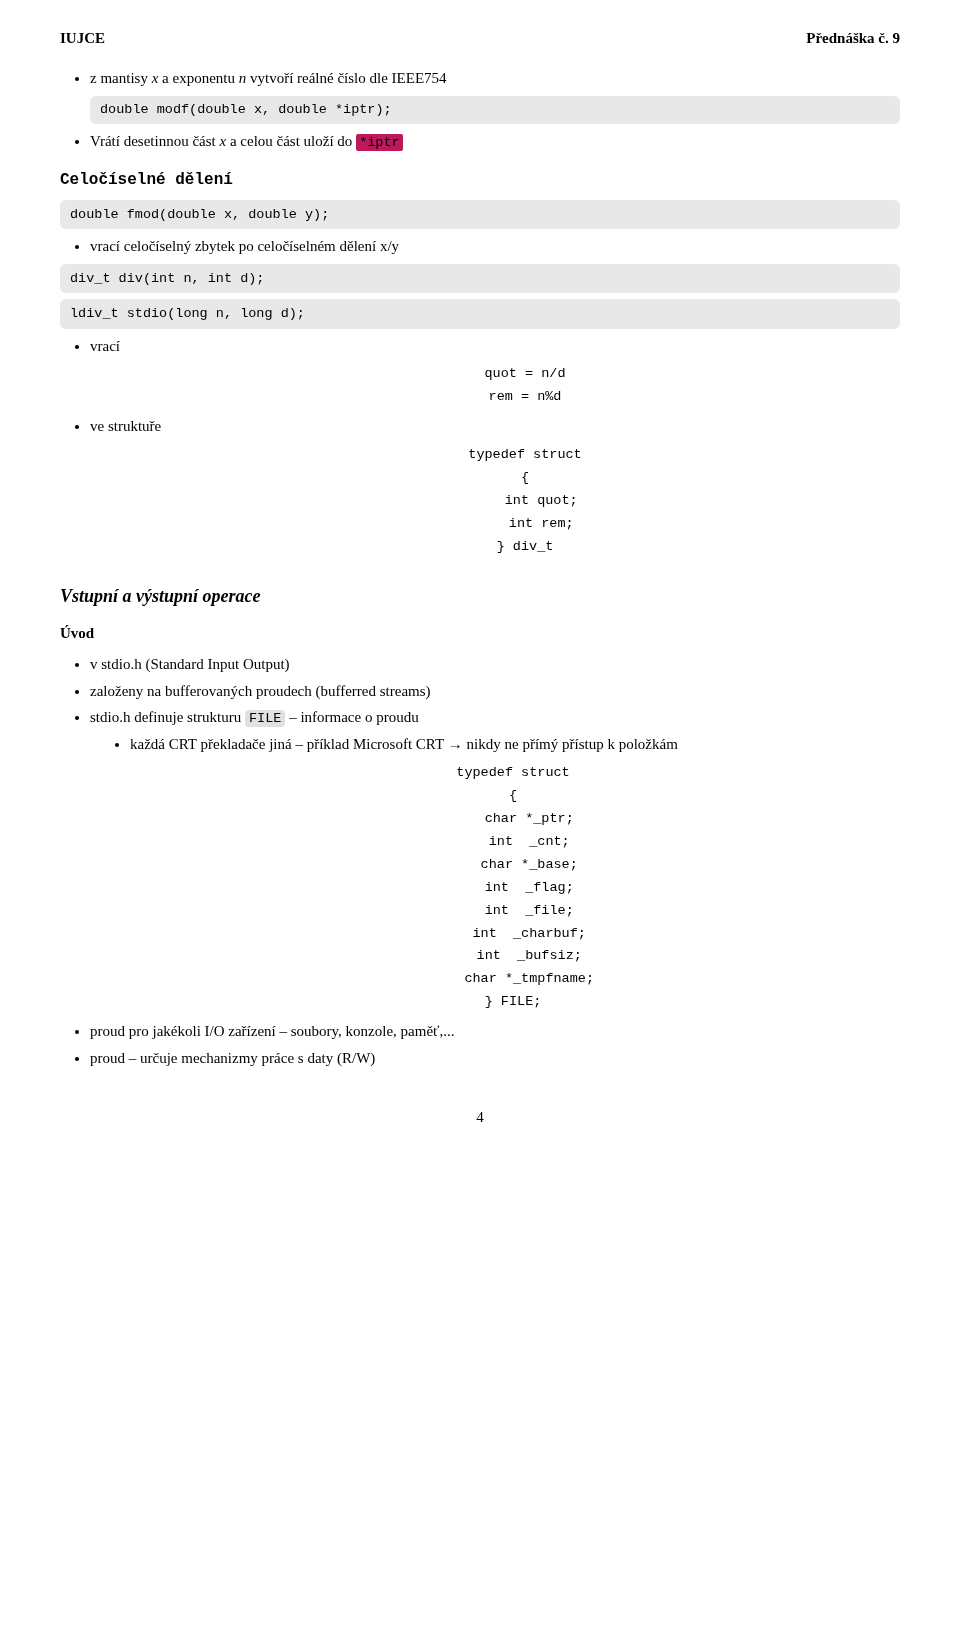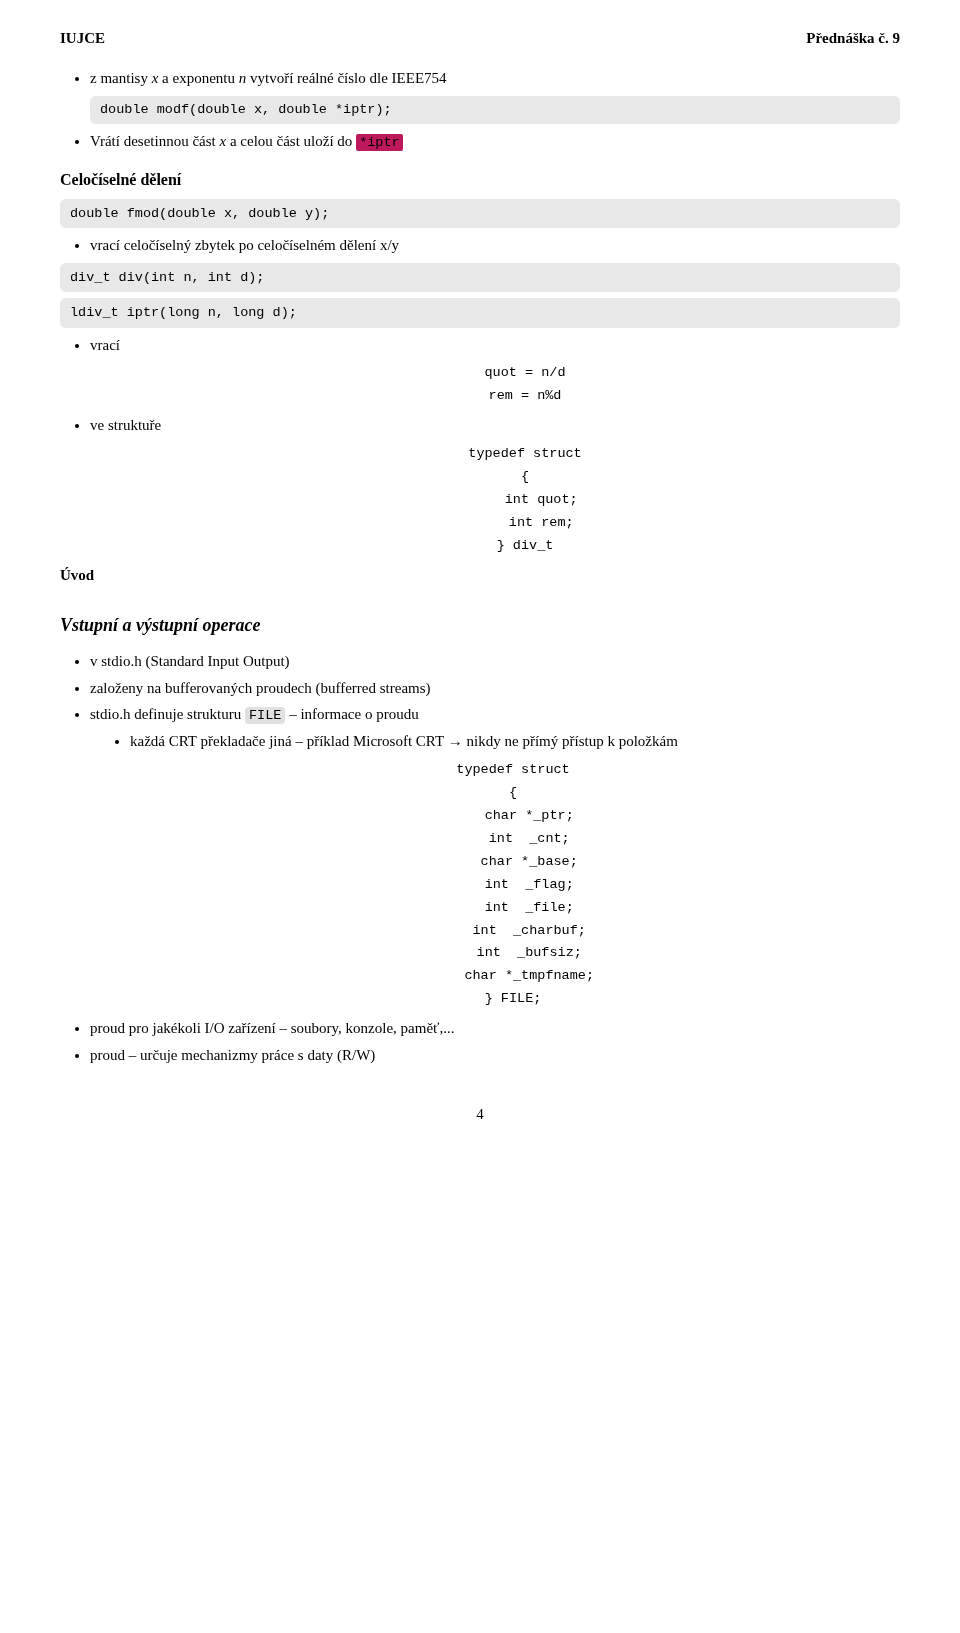--- a/index.html
+++ b/index.html
@@ -59,20 +59,21 @@
     .section-heading {
       font-size: 18px;
       font-weight: bold;
       font-style: italic;
       margin: 24px 0 8px 0;
     }
     .sub-heading {
       font-size: 16px;
       font-weight: bold;
       margin: 14px 0 6px 0;
+      font-family: Liberation Mono, monospace;
     }
     .content-area {
       line-height: 1.6;
     }
     .code-struct {
       font-family: 'Courier New', Courier, monospace;
       font-size: 13.5px;
       margin: 6px 0 6px 60px;
       white-space: pre;
       line-height: 1.7;
@@ -118,43 +119,43 @@
 
   <span class="code-block">double fmod(double x, double y);</span>
 
   <ul style="margin-top: 4px;">
     <li>
       <span>vrací celočíselný zbytek po celočíselném dělení x/y</span>
     </li>
   </ul>
 
   <span class="code-block">div_t div(int n, int d);</span>
-  <span class="code-block">ldiv_t iptr(long n, long d);</span>
+  <span class="code-block">ldiv_t stdio(long n, long d);</span>
 
   <ul style="margin-top: 6px;">
     <li>
       <span>vrací</span>
       <div class="code-struct"><span>quot = n/d</span>
 <span>rem = n%d</span></div>
     </li>
     <li>
       <span>ve struktuře</span>
       <div class="code-struct"><span>typedef struct</span>
 <span>{</span>
 <span>    int quot;</span>
 <span>    int rem;</span>
 <span>}</span> <span>div_t</span></div>
     </li>
   </ul>
 
-  <div style="font-weight: bold; margin-bottom: 8px;">Úvod</div>
-
   <div style="margin: 24px 0 10px 0;">
     <span class="section-heading">Vstupní a výstupní operace</span>
   </div>
+
+  <div style="font-weight: bold; margin-bottom: 8px;">Úvod</div>
 
   <ul>
     <li>
       <span>v stdio.h (Standard Input Output)</span>
     </li>
     <li>
       <span>založeny na bufferovaných proudech (bufferred streams)</span>
     </li>
     <li>
       <span>stdio.h definuje strukturu <span class="code-highlighted">FILE</span> – informace o proudu</span>

